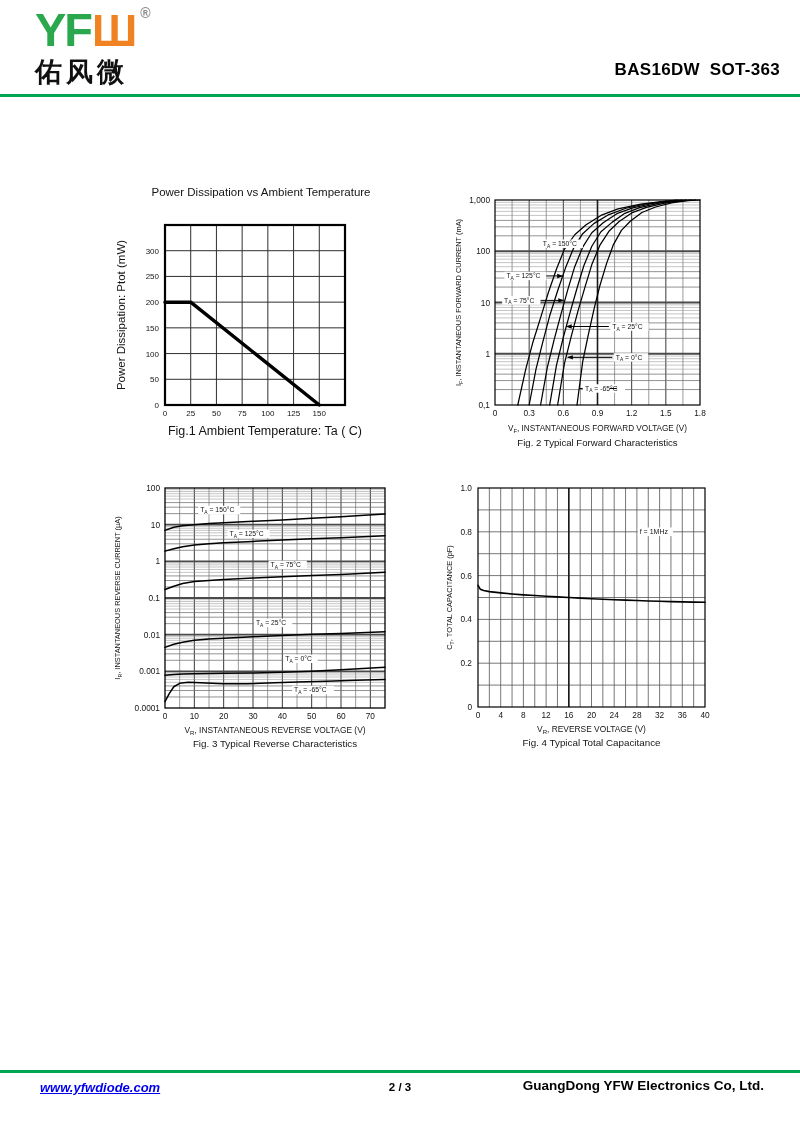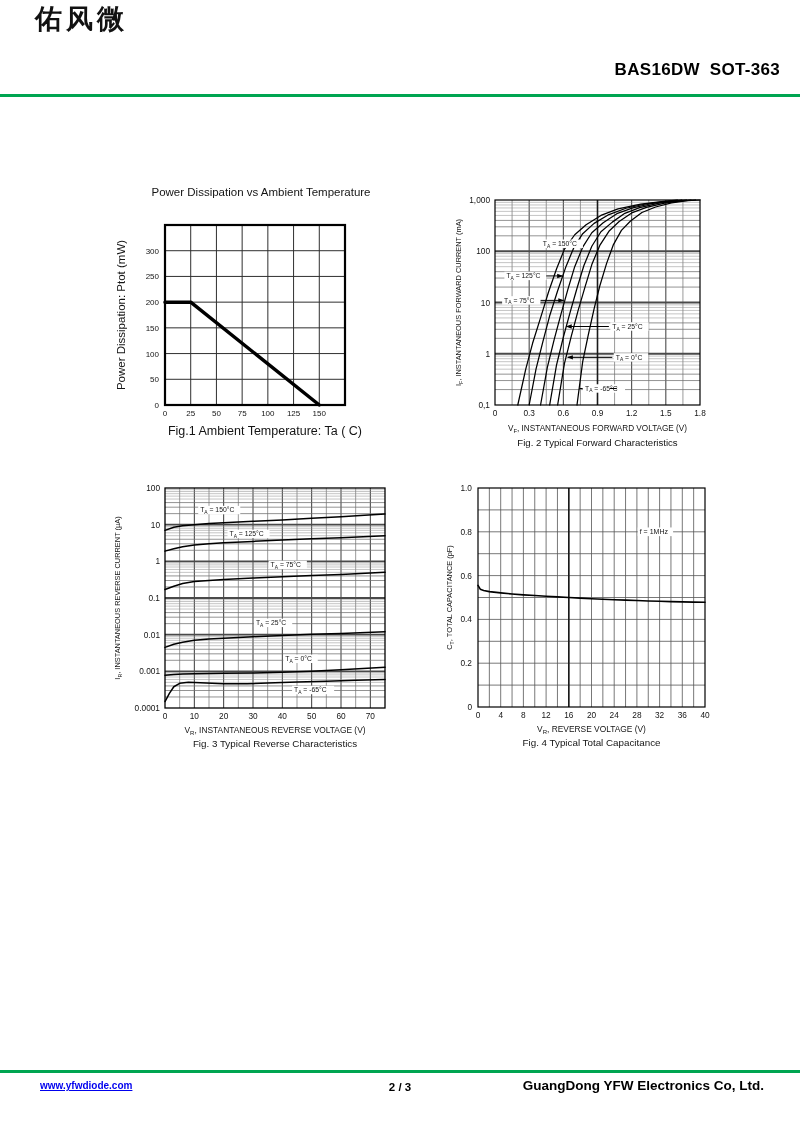--- a/index.html
+++ b/index.html
@@ -6,39 +6,42 @@
   .page{
     position:relative;width:800px;height:1130px;background:#ffffff;
     font-family:"Liberation Sans",sans-serif;color:#000;overflow:hidden;margin:0 auto;
   }
   
   .logo{position:absolute;left:35px;top:6px;line-height:1;}
   .logo-row{font-weight:bold;white-space:nowrap;}
   .logo-yf{font-size:47px;letter-spacing:-2px;}
   .logo-w{font-size:45px;margin-left:1px;}
   .logo-reg{font-size:14px;color:#8a8a8a;vertical-align:28px;margin-left:3px;font-weight:bold;}
-  .logo-cn{font-size:27px;font-weight:bold;letter-spacing:4px;margin-top:0px;color:#111;}
+  .logo-cn{font-size:27px;font-weight:bold;letter-spacing:4px;margin-top:6px;color:#111;}
   .doc-title{position:absolute;top:60px;right:20px;font-size:17px;font-weight:bold;letter-spacing:.3px;}
   .header-rule{position:absolute;top:94px;left:0;width:800px;height:3px;}
   
   svg.chart{position:absolute;}
   svg text{font-family:"Liberation Sans",sans-serif;fill:#141414;}
   
   .footer-rule{position:absolute;top:1070px;left:0;width:800px;height:3px;}
-  .site{position:absolute;top:1080px;left:40px;font-size:10px;font-weight:bold;text-decoration:underline;cursor:pointer;}
+  .site{position:absolute;top:1080px;left:40px;font-size:13px;font-weight:bold;text-decoration:underline;cursor:pointer;font-style:italic;}
   .page-num{position:absolute;top:1081px;left:0;right:0;text-align:center;font-size:11.5px;font-weight:bold;}
   .company{position:absolute;top:1078px;right:36px;font-size:13.5px;font-weight:bold;margin-left:21px;}
 </style>
 </head>
 <body>
 
 <div class="page">
 
   <header>
     <div class="logo">
+      <div class="logo-row">
+        <span class="logo-yf" style="color: rgb(43, 168, 78);">YF</span><span class="logo-w" style="color: rgb(240, 130, 34);">Ш</span><span class="logo-reg">®</span>
+      </div>
       <div class="logo-cn">佑风微</div>
     </div>
     <div class="doc-title">BAS16DW&nbsp;&nbsp;SOT-363</div>
     <div class="header-rule" style="background: rgb(0, 165, 81);"></div>
   </header>
 
   <main>
     <svg class="chart" id="fig1" viewBox="0 0 285 272" style="left: 105px; top: 178px; width: 285px; height: 272px;">
         <line x1="85.71428571428571" y1="47" x2="85.71428571428571" y2="227" stroke="#2f2f2f" stroke-width="1"></line>
         <line x1="111.42857142857142" y1="47" x2="111.42857142857142" y2="227" stroke="#2f2f2f" stroke-width="1"></line>

